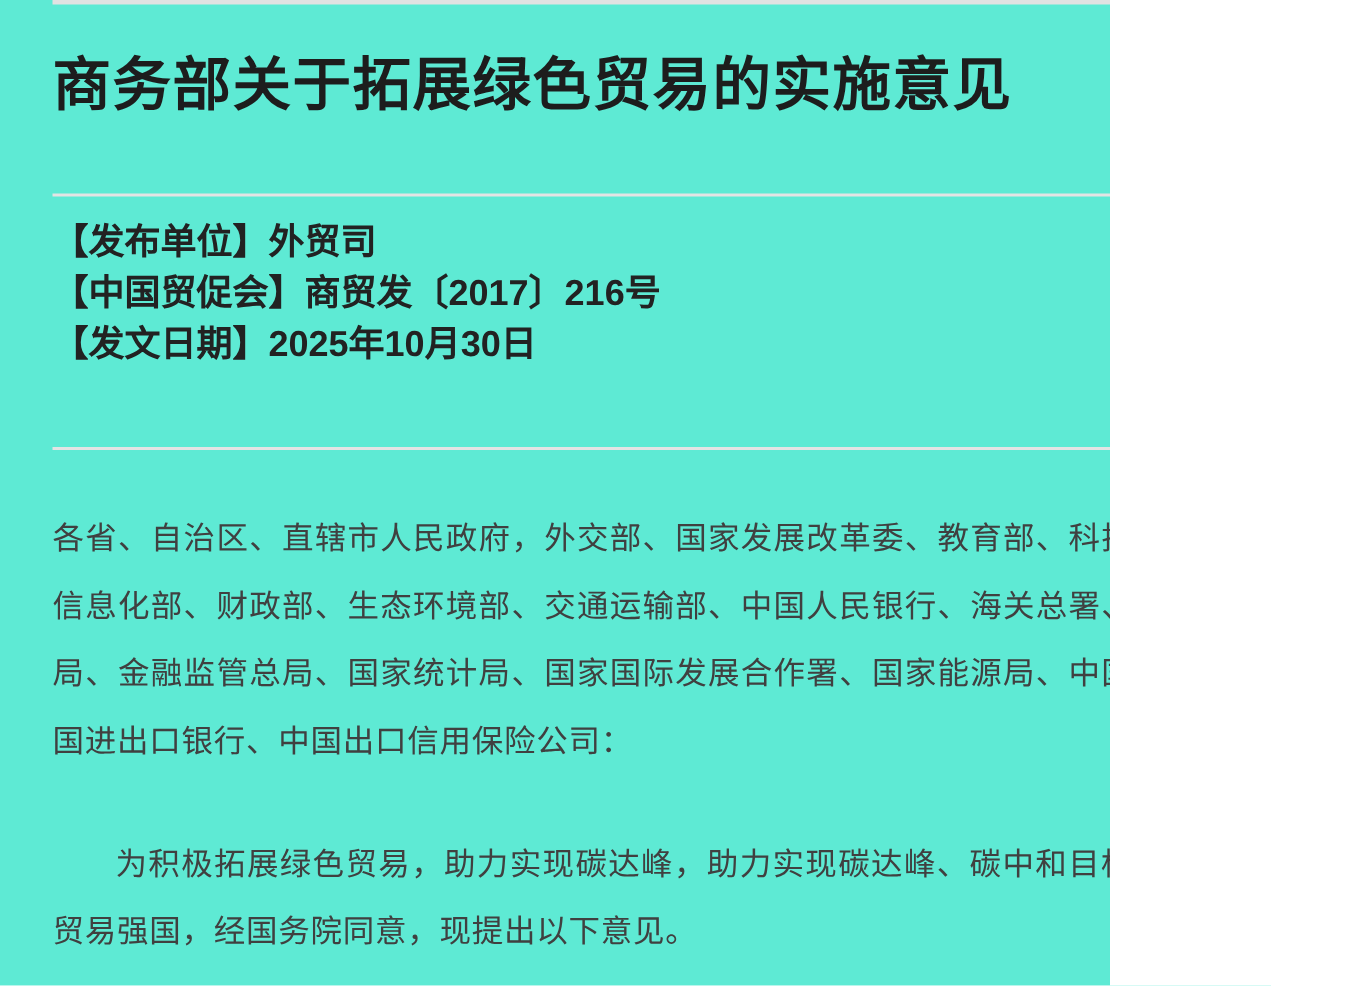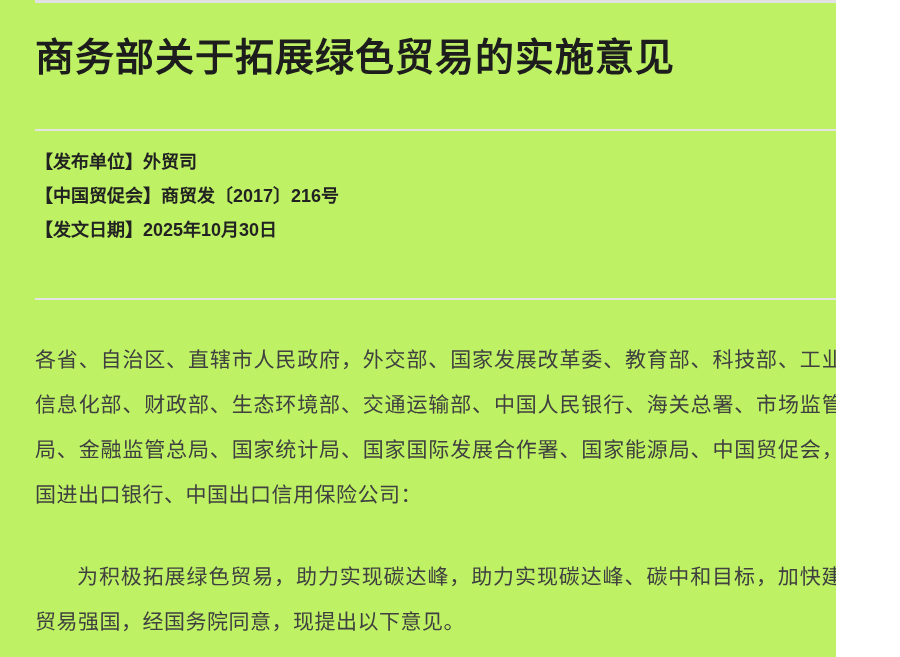--- a/index.html
+++ b/index.html
@@ -4,23 +4,23 @@
 <style>
   * { box-sizing: border-box; }
   html, body {
     margin: 0;
     padding: 0;
     background: #ffffff;
     font-family: "Liberation Sans", "DejaVu Sans", sans-serif;
   }
   .page {
     position: relative;
-    width: 836px;
+    width: 740px;
     height: 657px;
-    background: #bef264;
+    background: #5eead4;
     overflow: hidden;
   }
   .content {
     width: 830px;
     margin: 0 35px;
   }
   .top-rule {
     height: 3px;
     background: #e2e2e2;
   }
@@ -35,21 +35,21 @@
   .rule {
     border: none;
     height: 2px;
     background: #e4e4e4;
     margin: 0;
   }
   .rule-under-title { margin-top: 46px; }
   .rule-under-meta  { margin-top: 51px; }
   .meta {
     margin-top: 14px;
-    font-size: 18px;
+    font-size: 24px;
     line-height: 34px;
     font-weight: 700;
     color: #222222;
   }
   .meta-line { white-space: nowrap; }
   .article p {
     margin: 0;
     font-size: 21px;
     line-height: 45px;
     letter-spacing: 0.5px;

